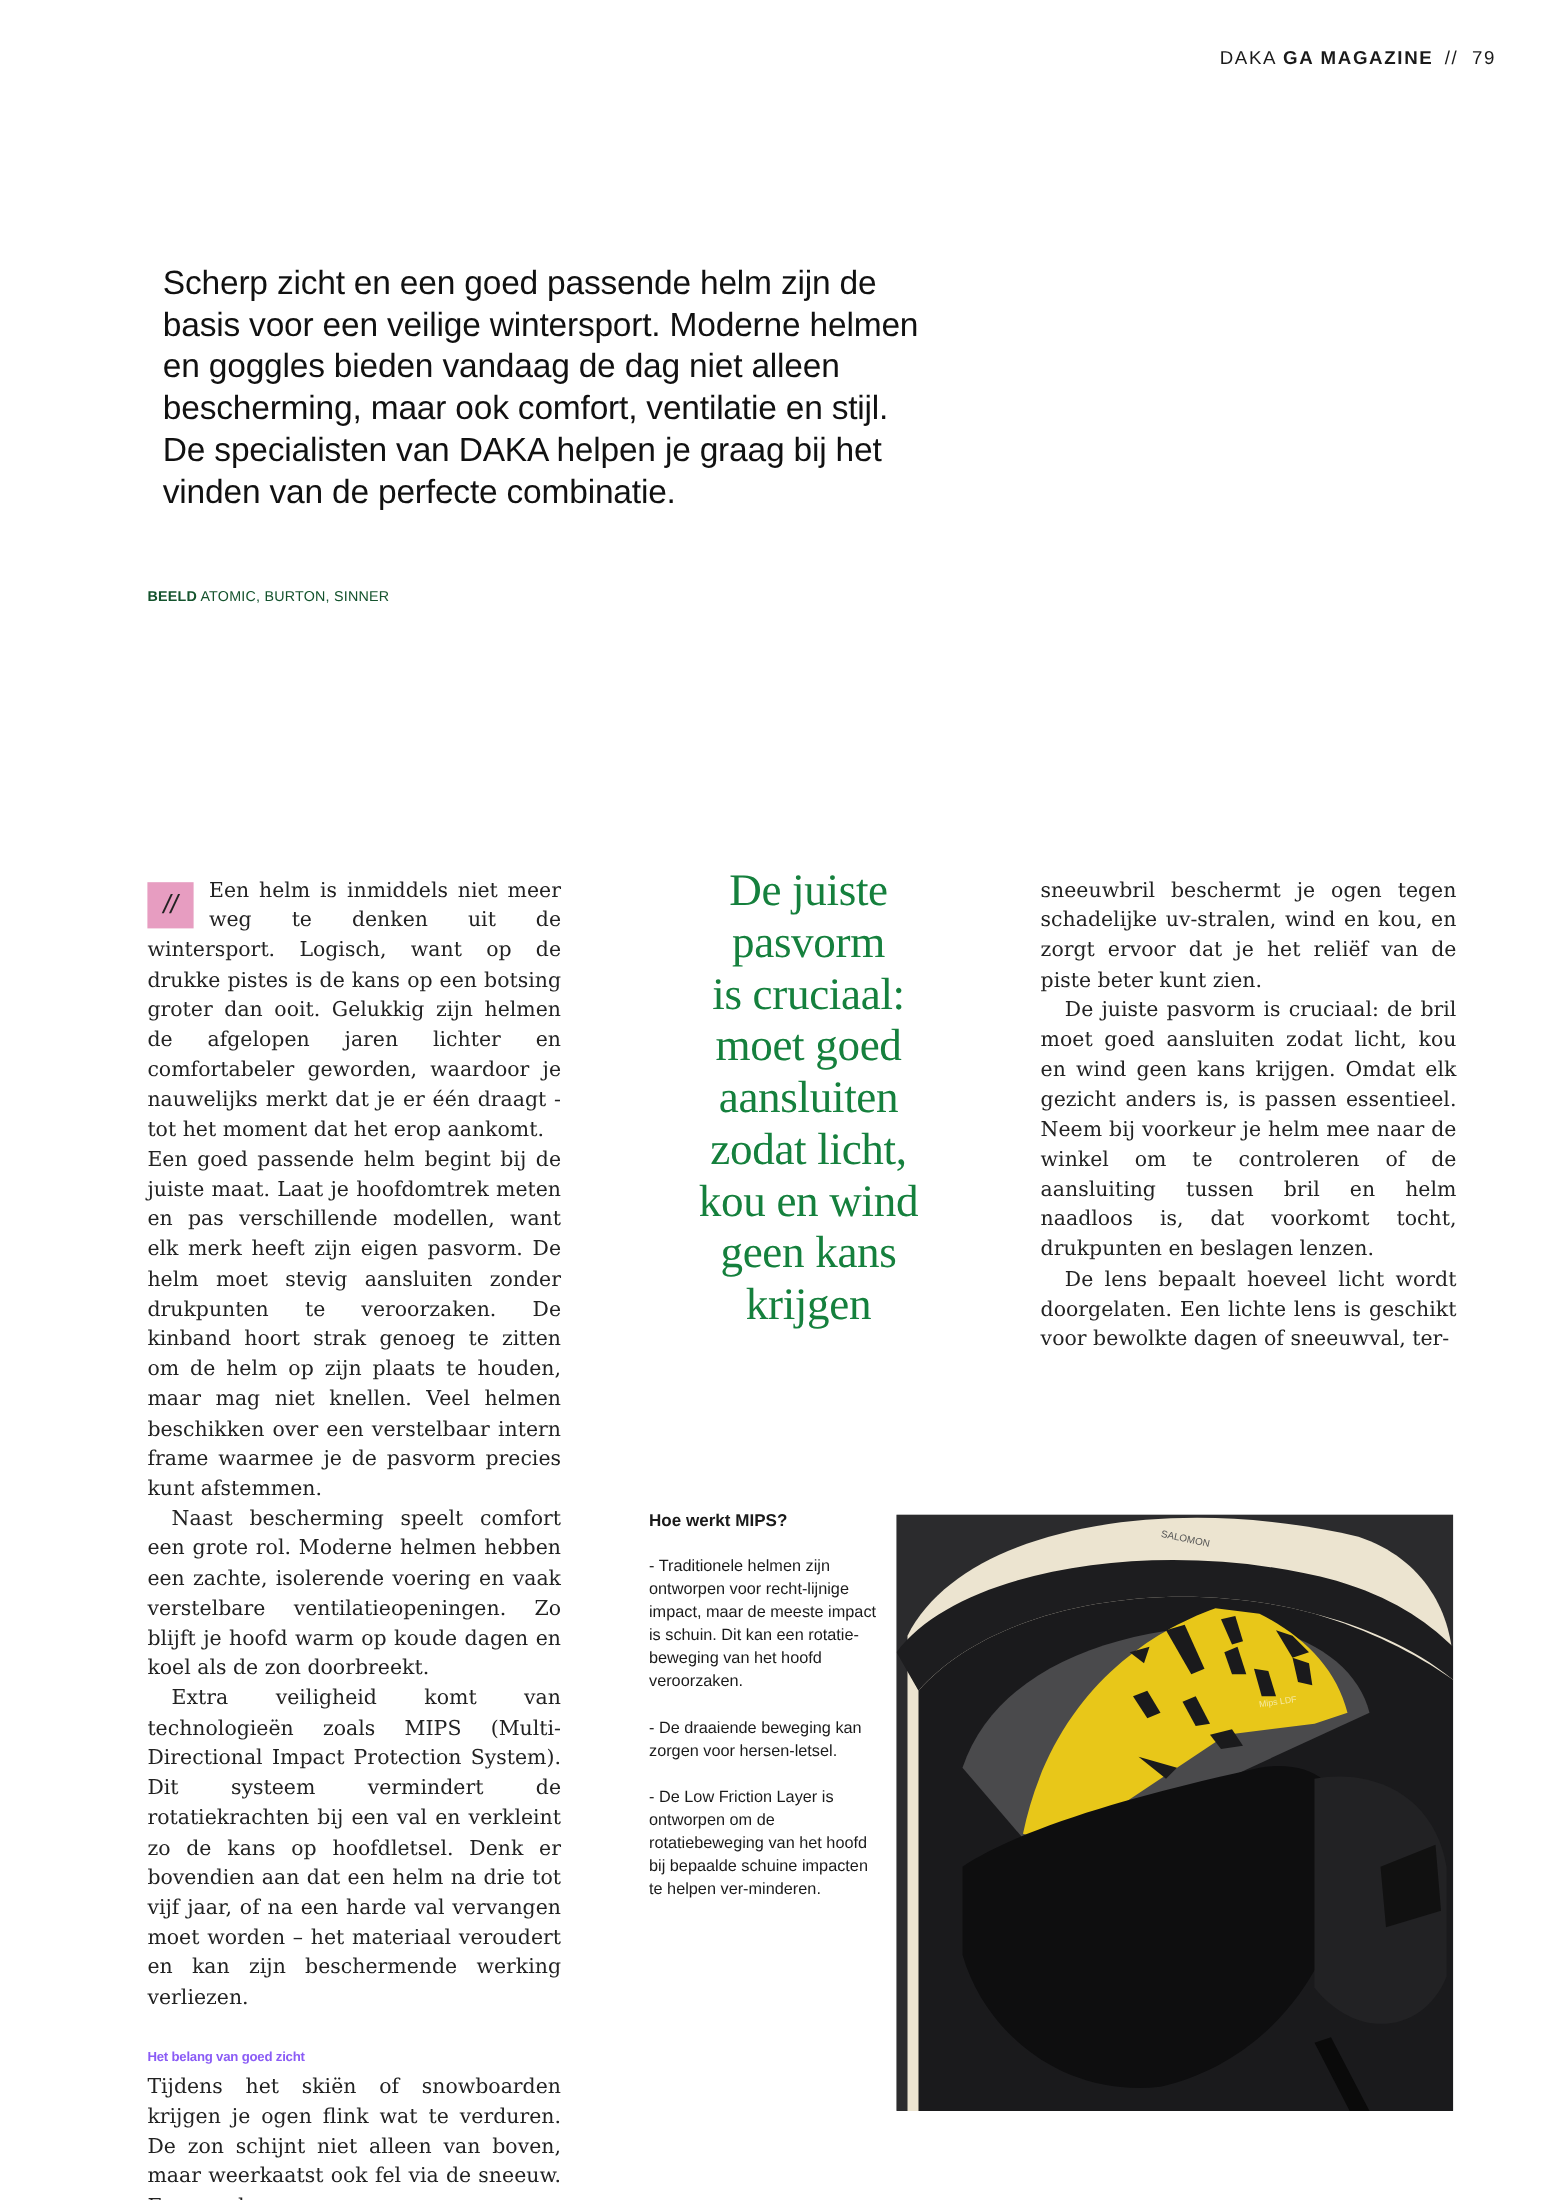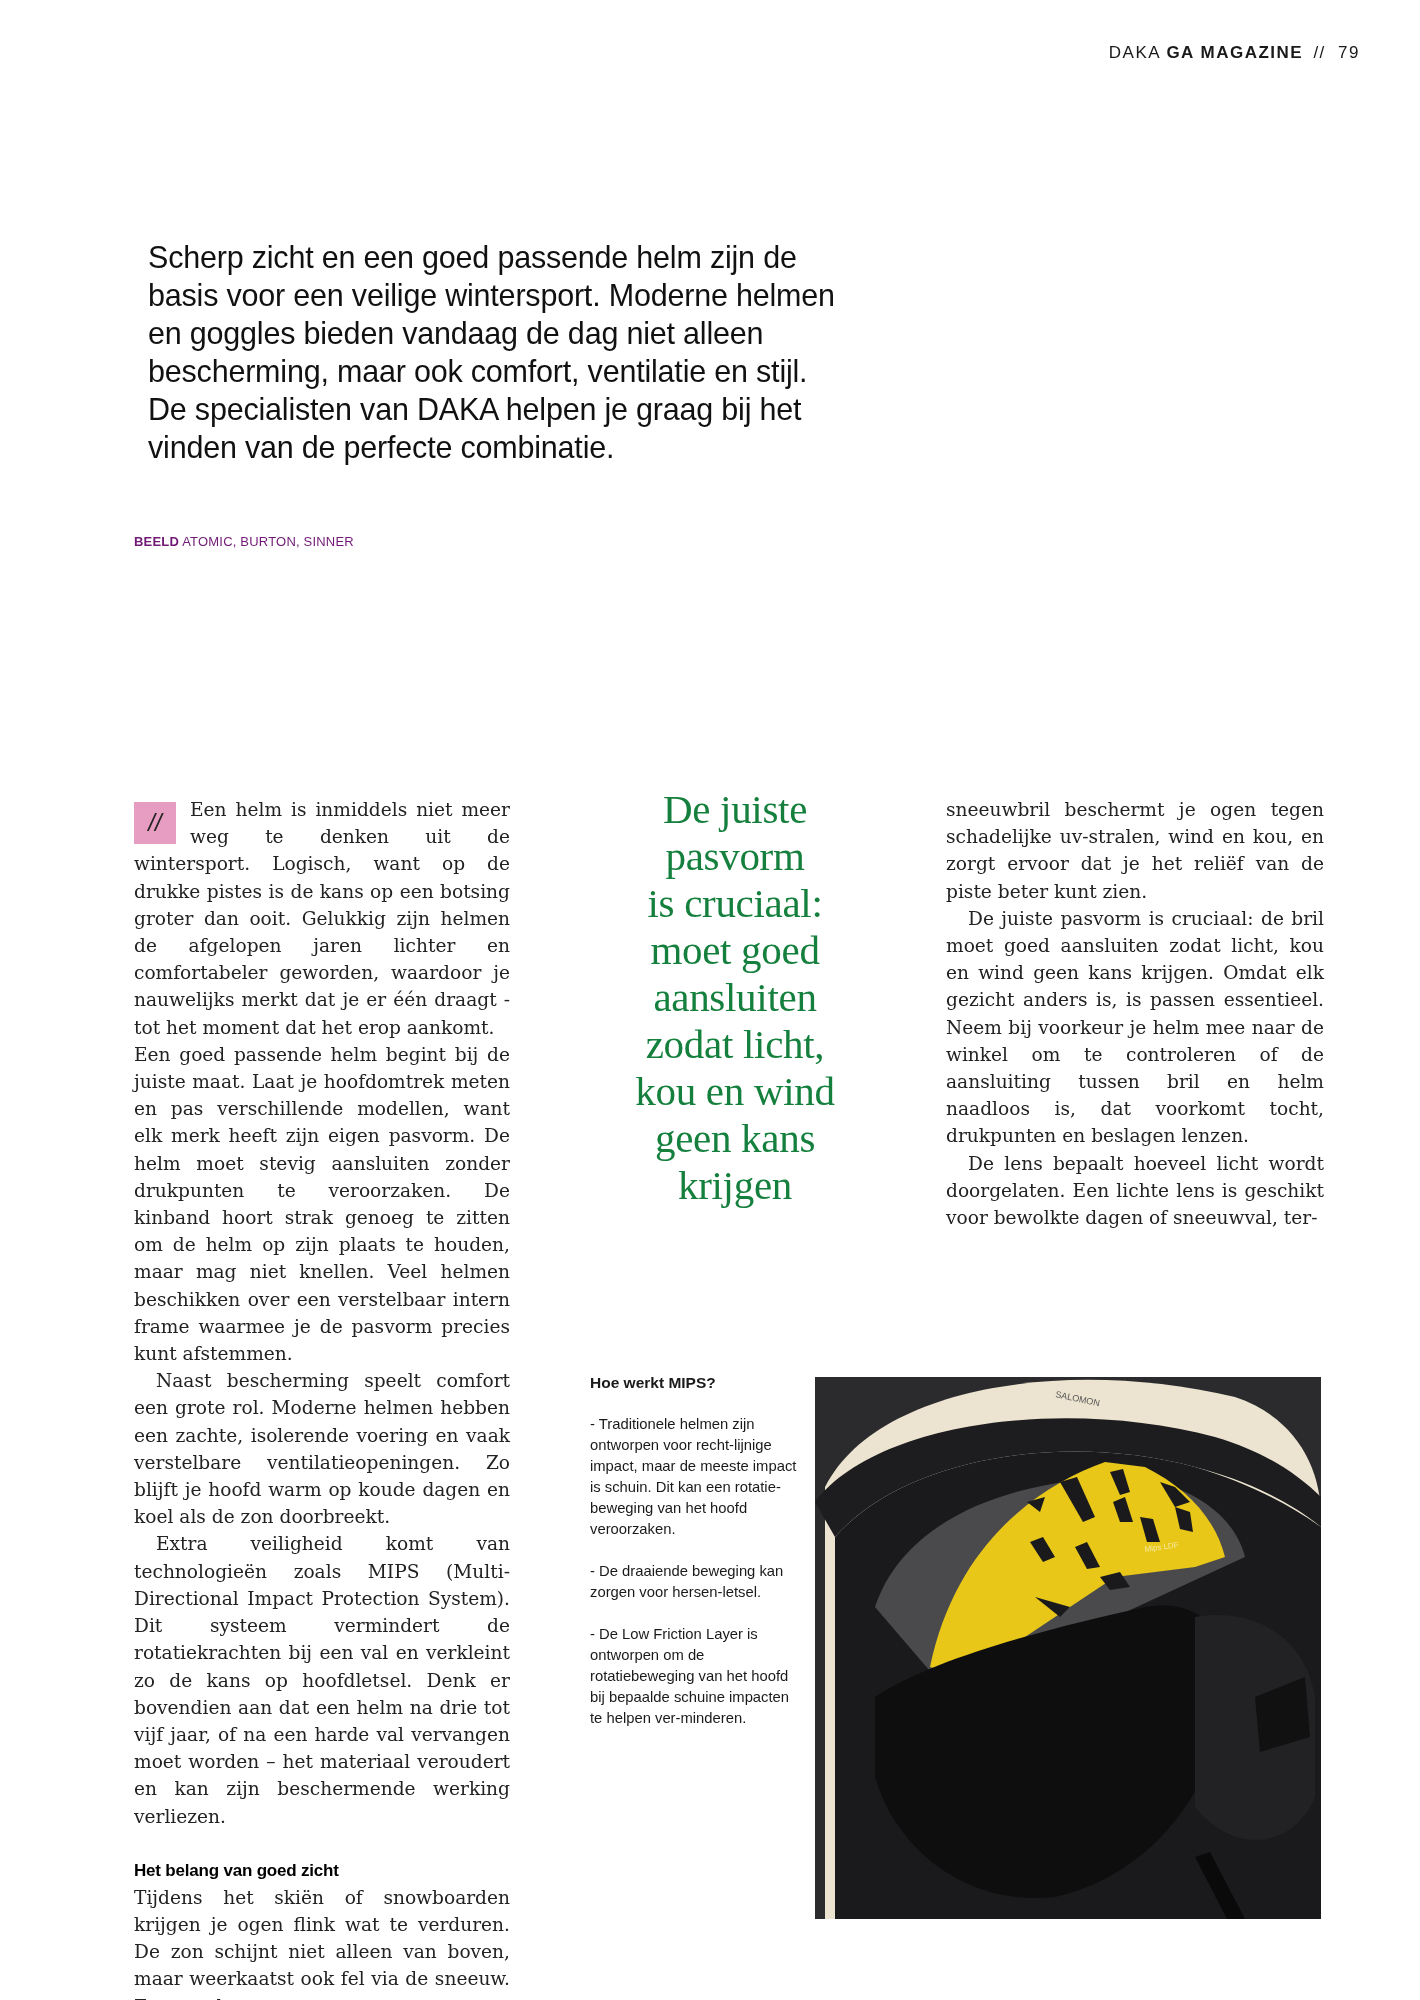--- a/index.html
+++ b/index.html
@@ -3,32 +3,32 @@
 <meta charset="utf-8">
 <style>
   html, body { margin: 0; padding: 0; background: #ffffff; }
   body { width: 1420px; height: 2000px; position: relative; overflow: hidden; color: #1a1a1a; }
 
   .running-head { position: absolute; top: 43px; right: 60px; font-family: "Liberation Sans", sans-serif; font-size: 17px; letter-spacing: 1.5px; color: #1a1a1a; white-space: nowrap; }
   .running-head .bold { font-weight: bold; }
   .running-head .sep { margin: 0 6px 0 4px; }
 
   .intro { position: absolute; left: 148px; top: 238px; width: 700px; font-family: "Liberation Sans", sans-serif; font-size: 30.5px; line-height: 38px; color: #111; letter-spacing: -0.2px; }
-  .credit { position: absolute; left: 134px; top: 534px; font-family: "Liberation Sans", sans-serif; font-size: 13px; color: #701a75; letter-spacing: 0.2px; }
+  .credit { position: absolute; left: 134px; top: 534px; font-family: "Liberation Sans", sans-serif; font-size: 13px; color: #14532d; letter-spacing: 0.2px; }
   .credit .bold { font-weight: bold; }
 
   .col { position: absolute; font-family: "DejaVu Serif", "Liberation Serif", serif; font-size: 18.6px; line-height: 27.2px; color: #222; text-align: justify; hyphens: manual; }
   .col p { margin: 0; }
   .col p.indent { text-indent: 22px; }
   .col-left { left: 134px; top: 796px; width: 376px; }
   .col-right { left: 946px; top: 796px; width: 378px; }
 
   .dropmark { float: left; width: 42px; height: 42px; background: #e79dc1; margin: 6px 14px 2px 0; display: flex; align-items: center; justify-content: center; font-family: "Liberation Sans", sans-serif; font-style: italic; font-size: 24px; color: #222; }
 
-  .subhead { font-family: "Liberation Sans", sans-serif; font-size: 17px; font-weight: bold; color: #000000; margin-top: 27px !important; line-height: 27px; letter-spacing: -0.2px; }
+  .subhead { font-family: "Liberation Sans", sans-serif; font-size: 12px; font-weight: bold; color: #8b5cf6; margin-top: 27px !important; line-height: 27px; letter-spacing: -0.2px; }
 
   .pullquote { position: absolute; left: 570px; top: 786px; width: 330px; text-align: center; font-family: Liberation Serif, serif; font-size: 41px; line-height: 47px; color: #15803d; letter-spacing: -0.3px; }
   .pullquote span { display: block; }
 
   .sidebar { position: absolute; left: 590px; top: 1372px; width: 210px; font-family: "Liberation Sans", sans-serif; font-size: 14.8px; line-height: 21px; color: #1a1a1a; }
   .sidebar .title { font-weight: bold; font-size: 15.5px; margin: 0 0 21px 0; }
   .sidebar p { margin: 0 0 21px 0; }
 
   .photo { position: absolute; left: 815px; top: 1377px; width: 506px; height: 542px; background: #2b2b2d; overflow: hidden; }
 </style>

